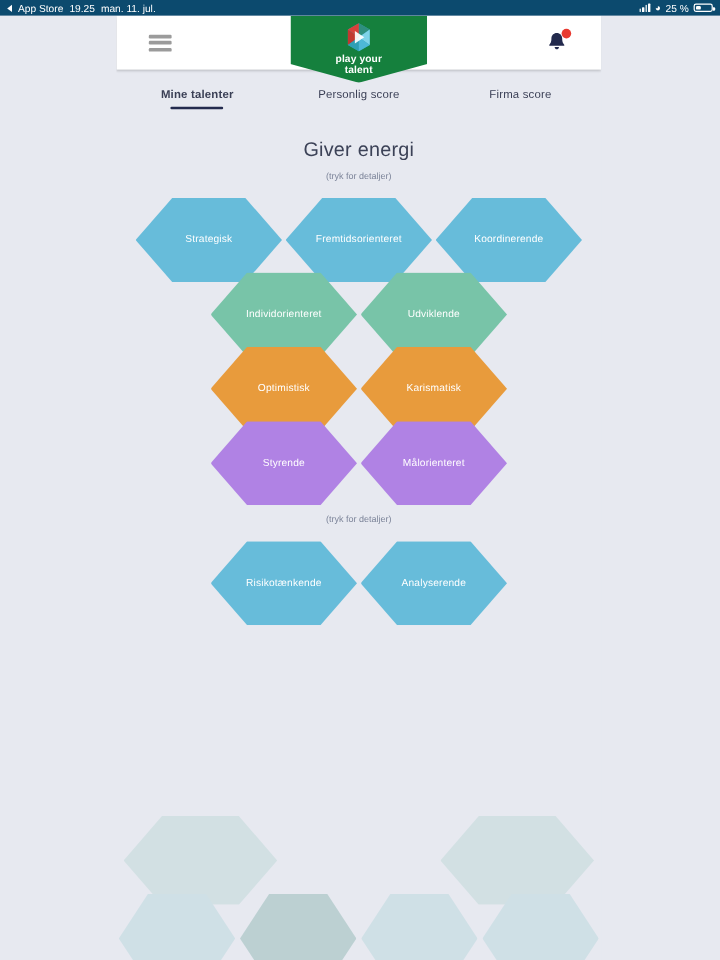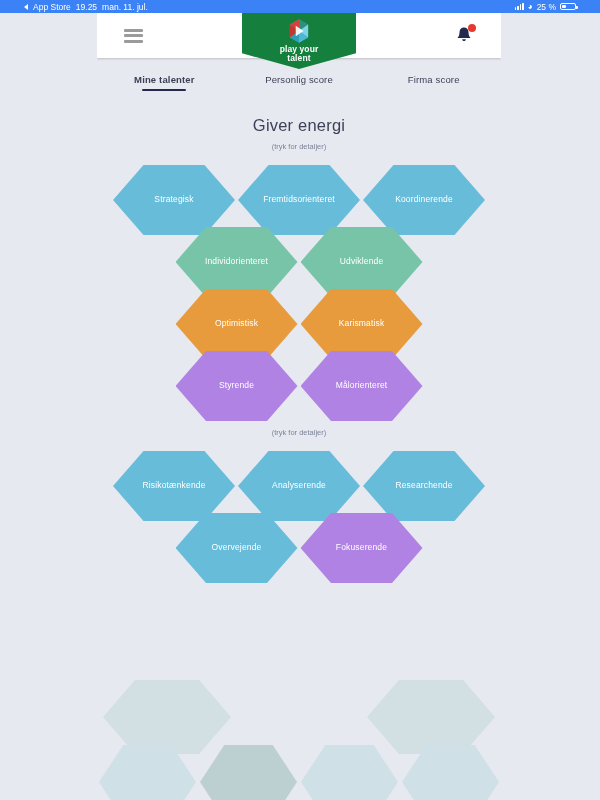--- a/index.html
+++ b/index.html
@@ -7,23 +7,23 @@
   body {
     font-family:"Liberation Sans", sans-serif;
     background:#e7e9f0;
     overflow:hidden;
     position:relative;
   }
 
   
   .statusbar{
     position:absolute; top:0; left:0; width:600px; height:13px;
-    background:#3b82f6; color:#ffffff;
+    background:#0c4a6e; color:#ffffff;
     display:flex; align-items:center; justify-content:space-between;
-    padding:0 24px; font-size:8.5px; z-index:40;
+    padding:0 6px; font-size:8.5px; z-index:40;
   }
   .sb-left{ display:flex; align-items:center; gap:5px; }
   .sb-right{ display:flex; align-items:center; gap:4px; }
   .back-tri{
     width:0;height:0;border-top:3px solid transparent;border-bottom:3px solid transparent;
     border-right:4px solid #fff;
   }
   .sb-sig{ display:flex; align-items:flex-end; gap:1px; height:7px; }
   .sb-sig i{ width:1.5px; background:#fff; display:block; border-radius:.5px;}
   .sb-sig i:nth-child(1){height:3px}
@@ -257,33 +257,22 @@
     <div class="section-sub">(tryk for detaljer)</div>
 
     <div class="comb">
       <div class="hex-row">
         <div class="hex blue">
           <span>Risikotænkende</span>
         </div>
         <div class="hex blue">
           <span>Analyserende</span>
         </div>
-        <div class="hex blue">
-          <span>Researchende</span>
-        </div>
-      </div>
-
-      <div class="hex-row offset">
-        <div class="hex blue">
-          <span>Overvejende</span>
-        </div>
-        <div class="hex purple">
-          <span>Fokuserende</span>
-        </div>
-      </div>
+      </div>
+
     </div>
   </div>
 
   <div class="deco">
     <div class="deco-row">
       <div class="dhex c-a"></div>
       <div class="dhex"></div>
       <div class="dhex c-a"></div>
     </div>
     <div class="deco-row r2">

